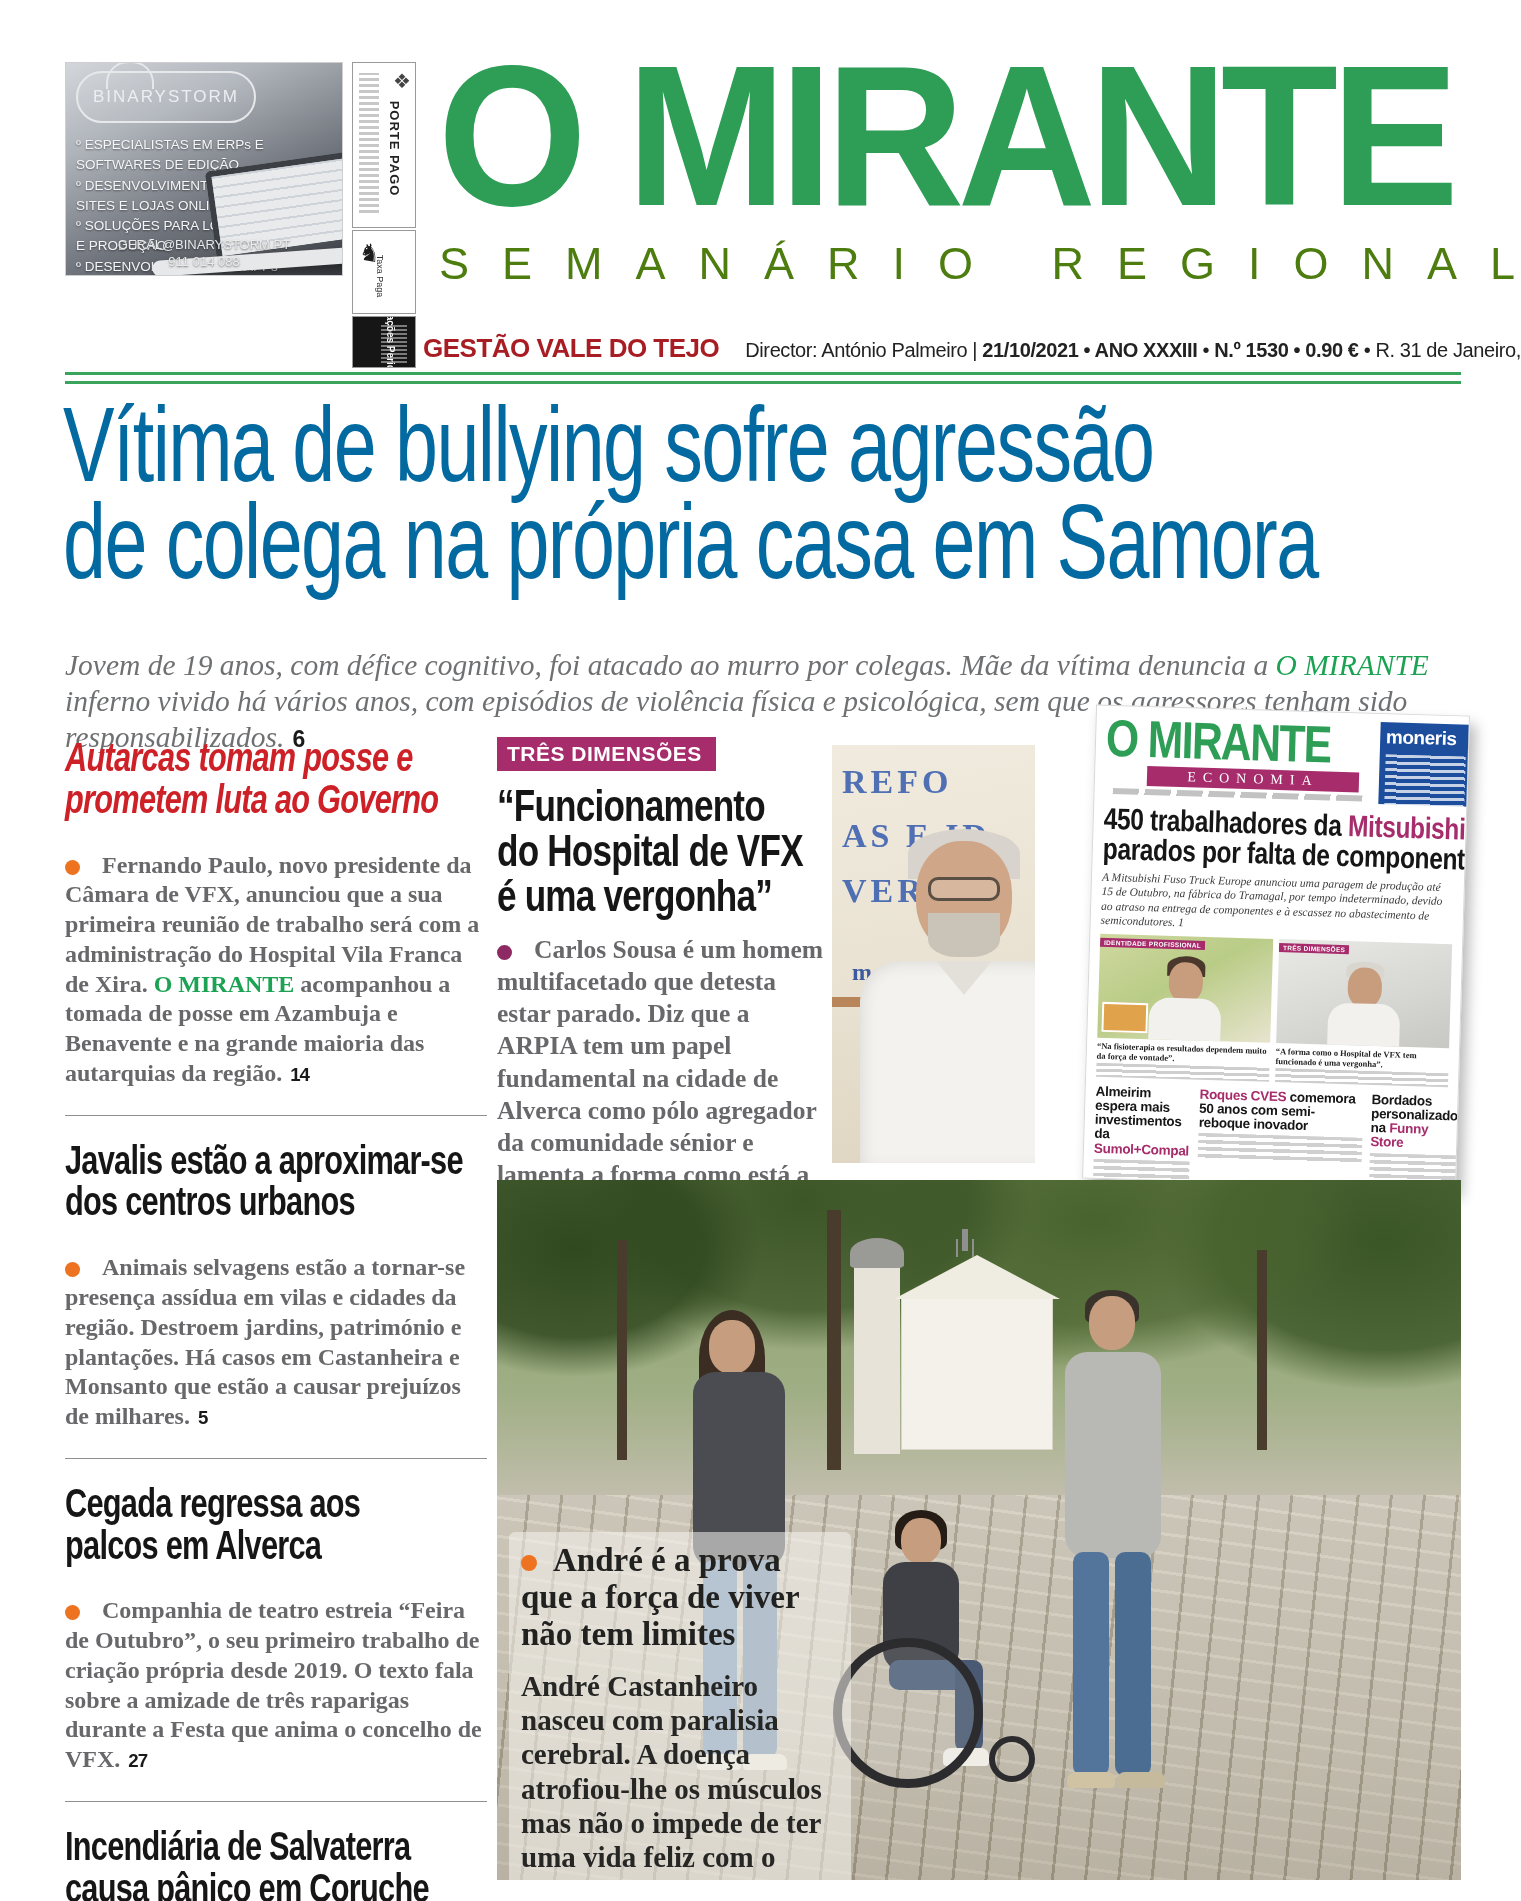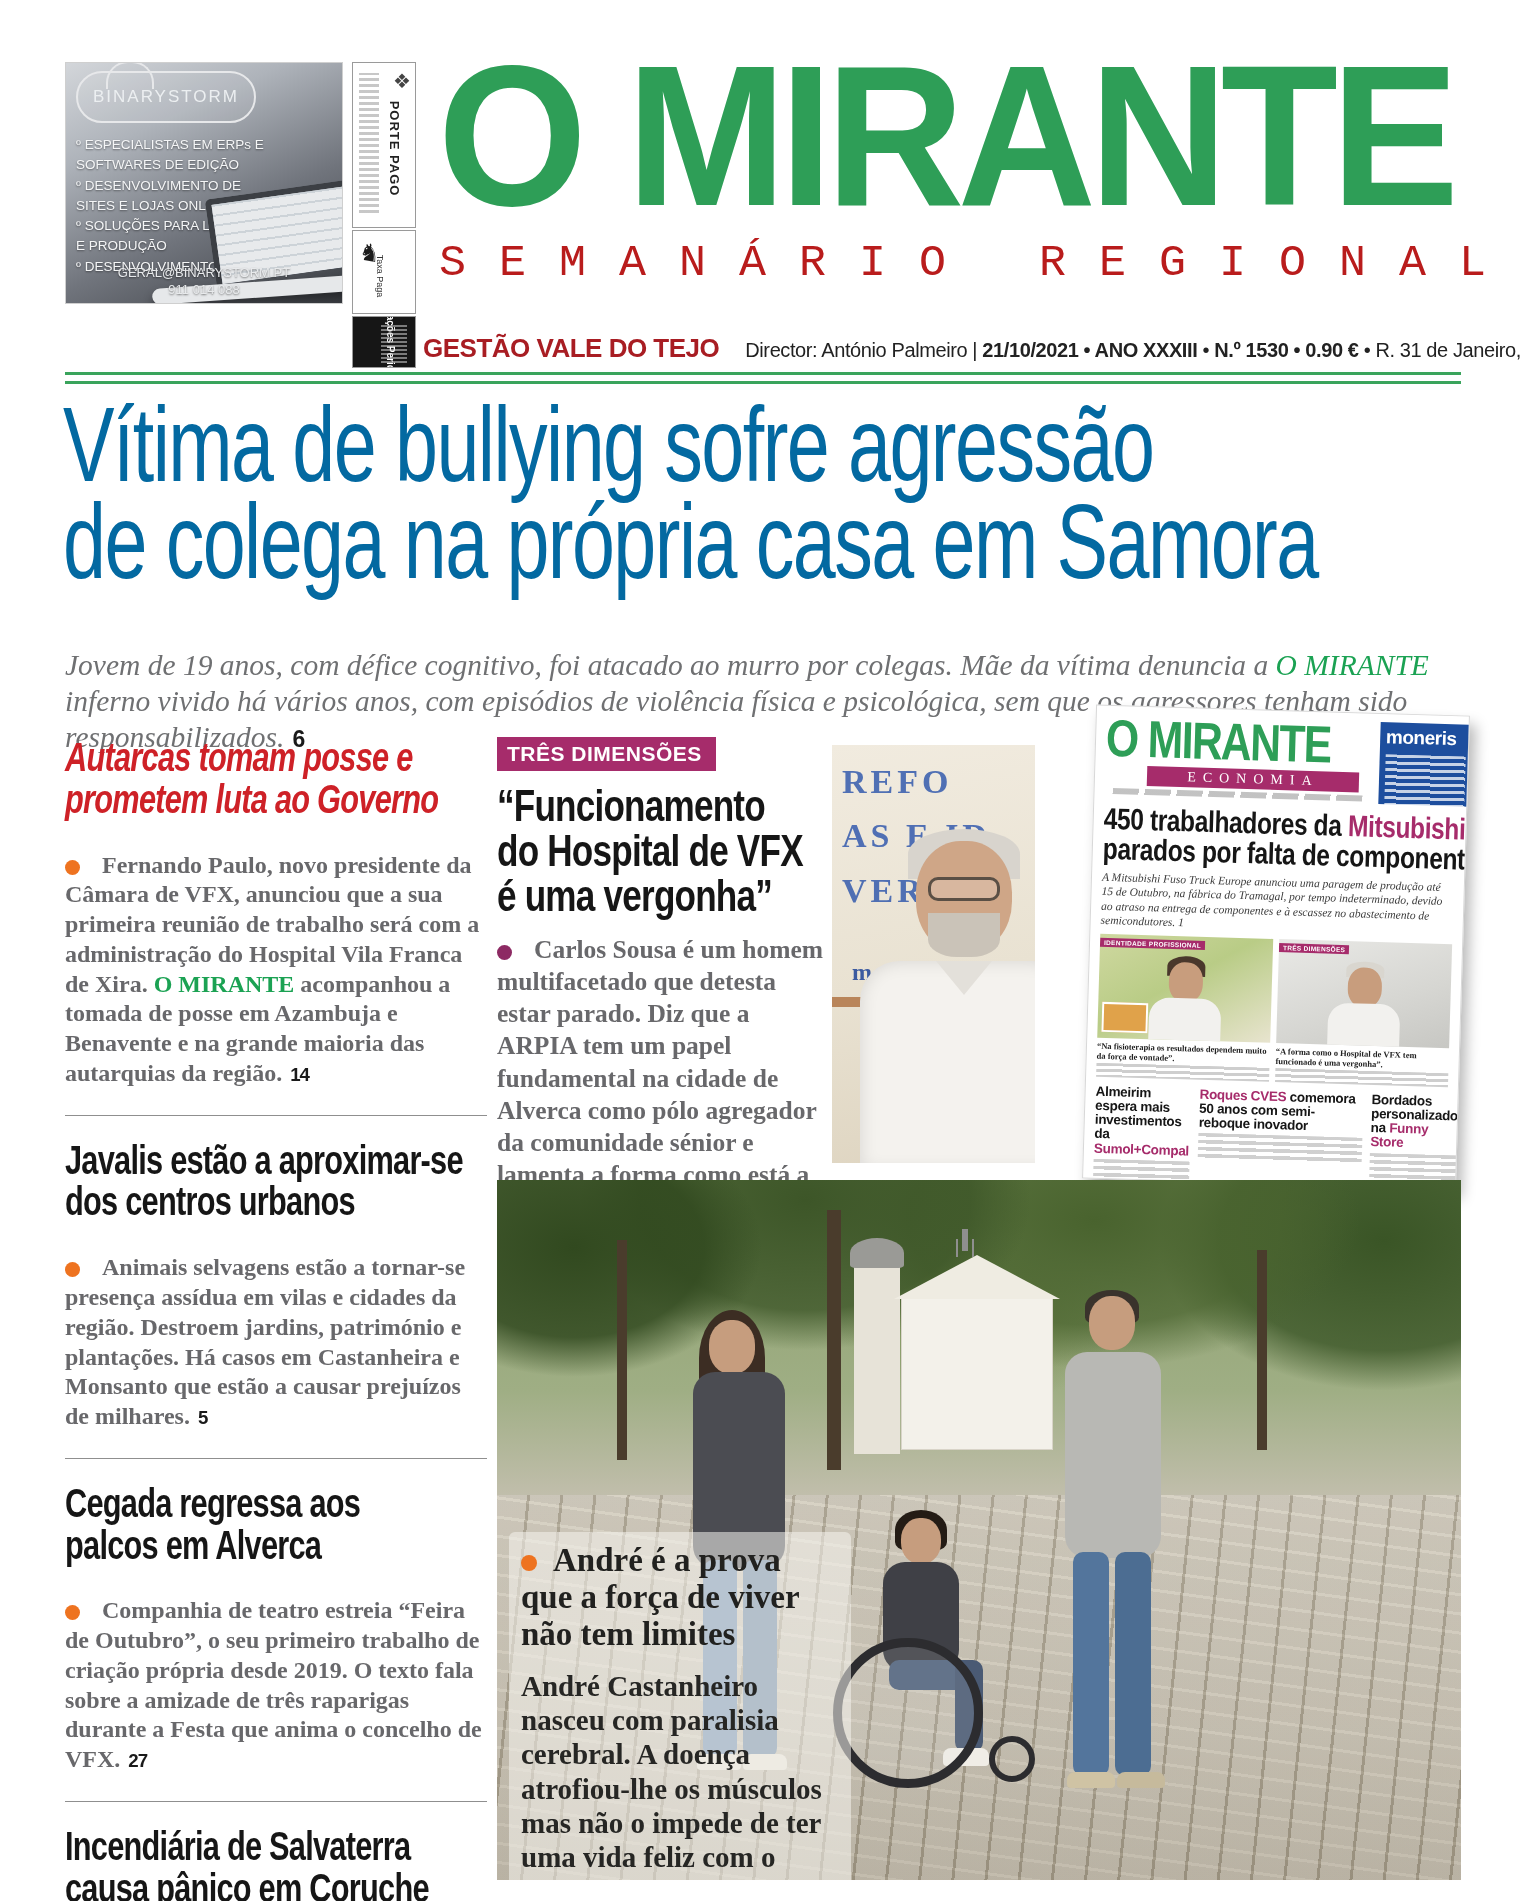--- a/index.html
+++ b/index.html
@@ -4,21 +4,21 @@
 <style>
 :root{
   --green:#2e9e57; --green2:#1ba253; --red:#ce2127; --dkred:#a81d23;
   --magenta:#a62c6b; --gray:#68686b; --orange:#ee7320; --ink:#1b1b1b;
 }
 *{margin:0;padding:0;box-sizing:border-box}
 body{background:#fff;font-family:"Liberation Sans",sans-serif}
 .page{position:relative;width:1521px;height:1901px;background:#fff;overflow:hidden}
 
 
-.ad{position:absolute;left:65px;top:62px;width:278px;height:242px;
+.ad{position:absolute;left:65px;top:62px;width:278px;height:214px;
   background:linear-gradient(155deg,#d3d6da 0%,#aeb3ba 28%,#70747c 62%,#3a3d42 100%);
   color:#f2f3f4;overflow:hidden;border:1px solid #cfcfcf}
 .ad-cloud{position:absolute;left:10px;top:8px;width:180px;height:52px;border:2px solid #e7e8ea;
   border-radius:30px;display:flex;align-items:center;justify-content:center;
   font-size:17px;letter-spacing:2px;color:#eceff1;background:rgba(255,255,255,.08)}
 .ad-cloud:before{content:"";position:absolute;left:28px;top:-12px;width:44px;height:26px;
   border:2px solid #e7e8ea;border-bottom:none;border-radius:22px 22px 0 0;background:transparent}
 .ad-lines{position:absolute;left:10px;top:72px;width:205px;font-size:13.5px;line-height:1.5;
   color:#f5f6f7;text-shadow:0 1px 2px rgba(0,0,0,.45)}
 .ad-laptop{position:absolute;right:-18px;bottom:28px;width:150px;height:86px;
@@ -43,21 +43,21 @@
   background:repeating-linear-gradient(0deg,#9a9a9a 0 3px,transparent 3px 6px);opacity:.55}
 .ctt-glyph{position:absolute;left:6px;top:8px;font-size:24px;color:#1c1c1c;transform:rotate(10deg)}
 .taxa{left:6px;top:40px;font-size:9px;color:#333}
 .pub-rot{left:-18px;top:18px;font-size:10px;font-weight:bold;line-height:1.1;color:#fff;transform:rotate(90deg)}
 .pb3 .micro-lines{left:auto;right:8px;top:6px;height:40px;width:26px;
   background:repeating-linear-gradient(0deg,#cfcfcf 0 2px,transparent 2px 4px)}
 
 .brand{position:absolute;left:425px;top:40px;width:1040px;text-align:center}
 .logo{font-size:192px;font-weight:800;letter-spacing:-7px;color:var(--green);line-height:1;
   transform:scaleY(1.04);white-space:nowrap}
-.tagline{margin-top:6px;font-family:Liberation Mono, monospace;font-size:45px;color:#b91c1c;
+.tagline{margin-top:6px;font-family:Liberation Sans, sans-serif;font-size:45px;color:#4d7c0f;
   letter-spacing:33px;white-space:nowrap;margin-left:14px}
 
 .inforow{position:absolute;left:423px;top:333px;width:1038px;display:flex;align-items:baseline;gap:26px}
 .edition{color:var(--dkred);font-size:26px;font-weight:800;letter-spacing:-.5px;white-space:nowrap}
 .infoline{font-size:20px;color:#222;white-space:nowrap;letter-spacing:-.4px}
 .infoline b{font-weight:800}
 
 .rules{position:absolute;left:65px;top:372px;width:1396px;height:12px;
   border-top:3px solid #3aa45c;border-bottom:3px solid #3aa45c}
 

